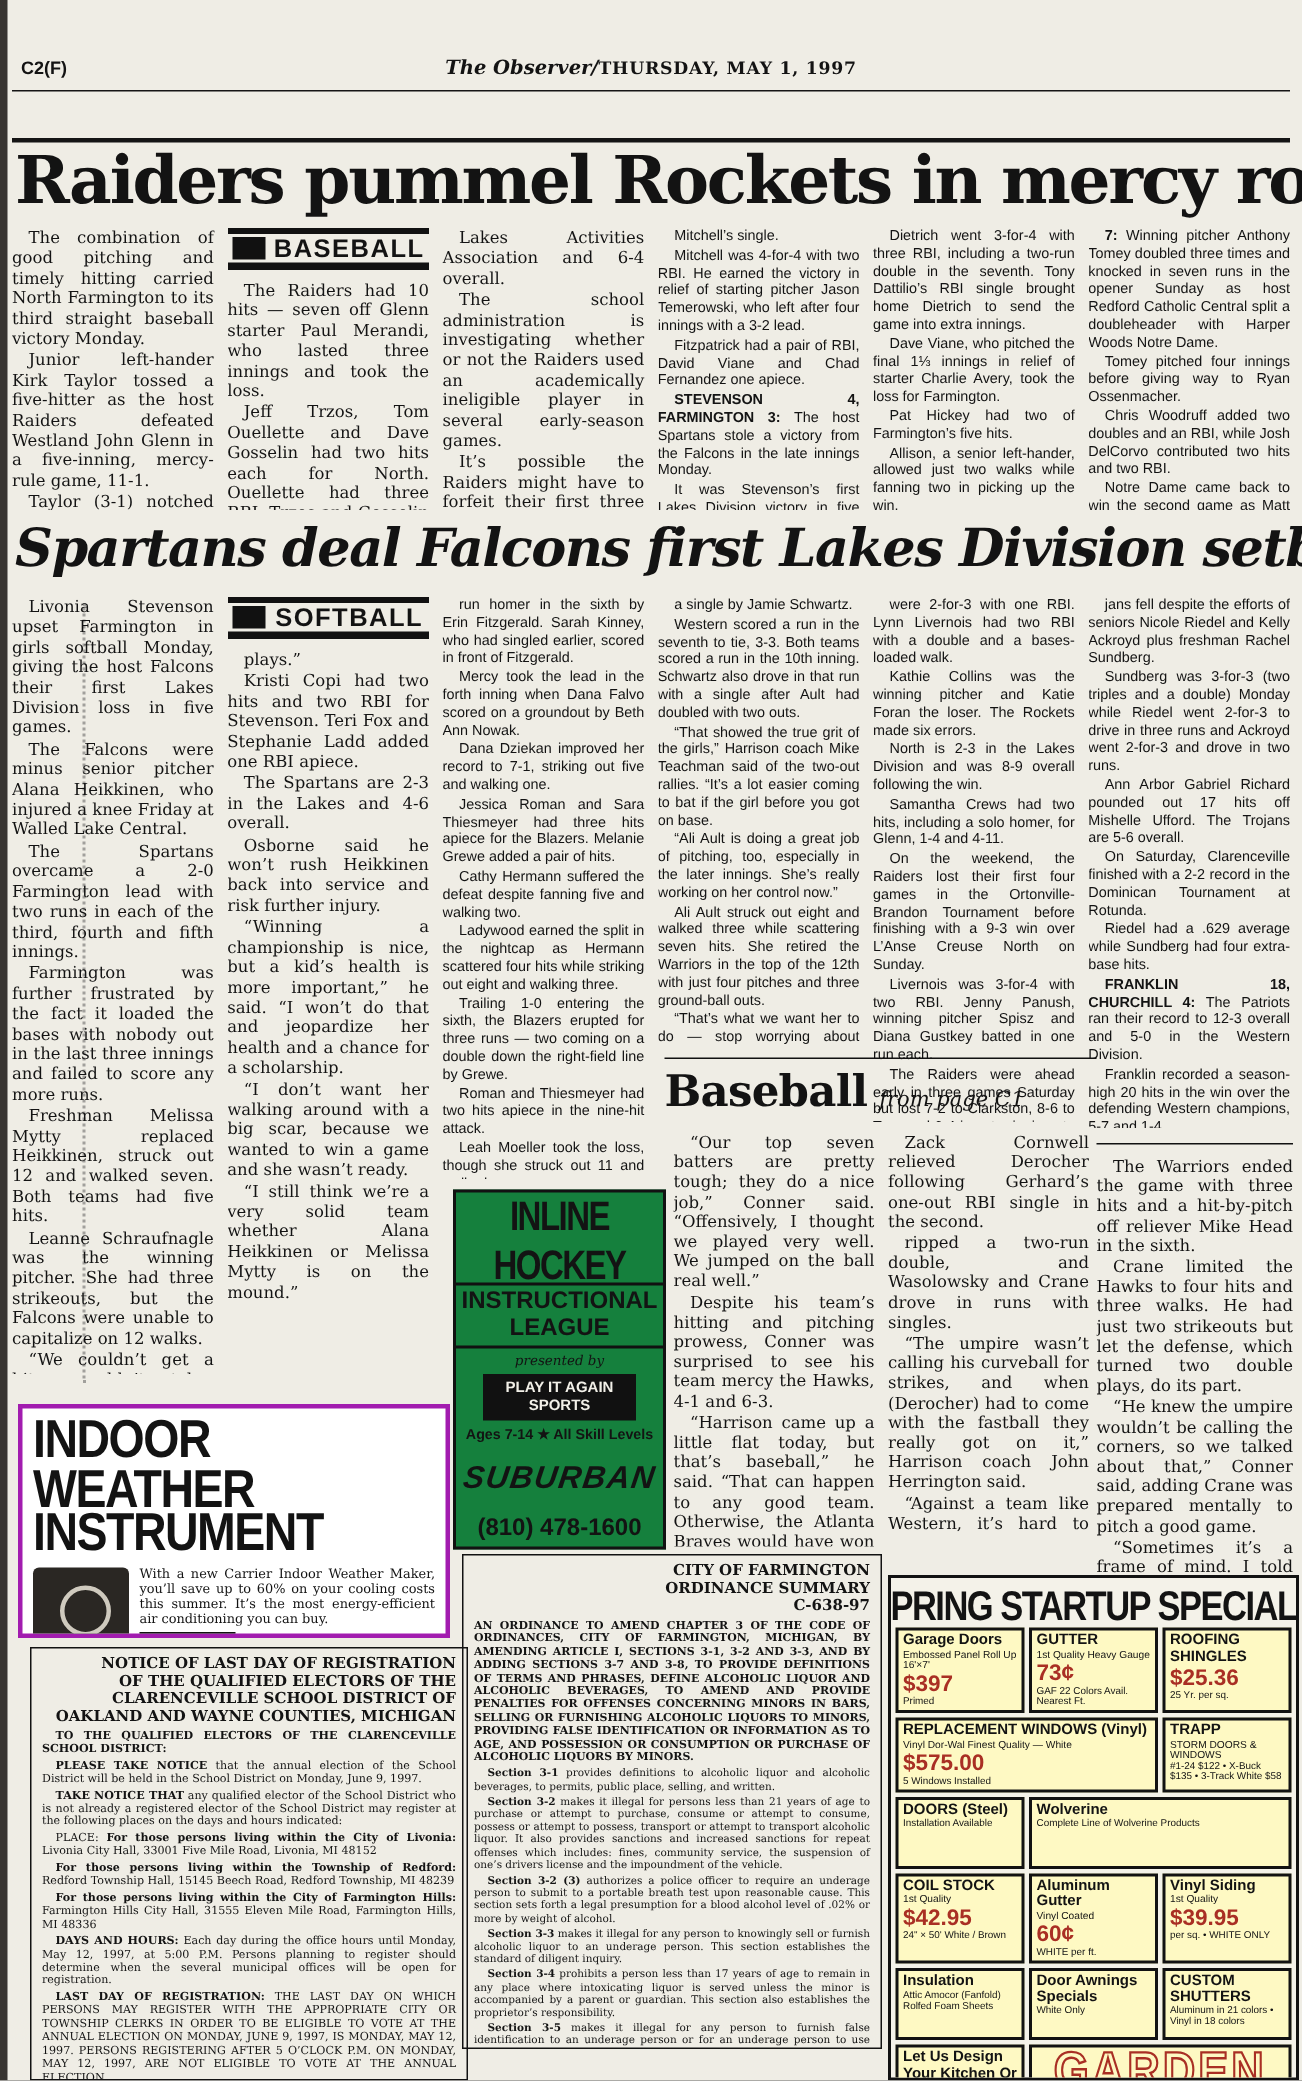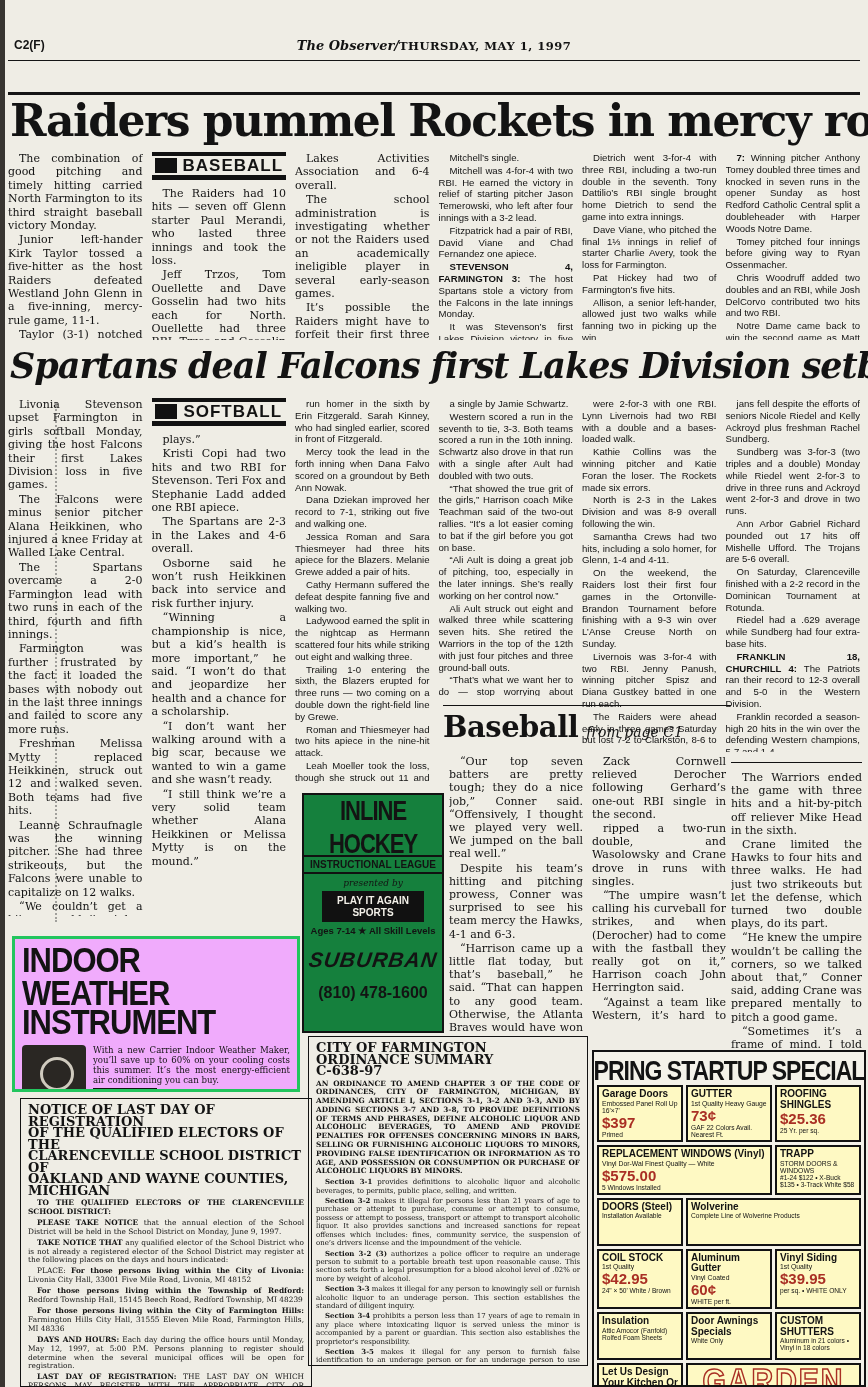--- a/index.html
+++ b/index.html
@@ -27,44 +27,44 @@
              gap:6px;padding:2px 3px;margin-bottom:7px;font-family:"Liberation Sans",sans-serif;}
   .label-sq{width:22px;height:15px;background:#111;flex:none;}
   .label-text{flex:1;text-align:center;font-weight:bold;font-size:17px;letter-spacing:1px;}
   
   .jumphead{border-top:1px solid #111;padding-top:4px;display:flex;align-items:baseline;gap:8px;}
   .jumphead .big{font-weight:bold;font-size:29px;letter-spacing:-.5px;}
   .jumphead .from{font-style:italic;font-size:14px;}
   .jumpcol{overflow:hidden;text-align:justify;font-size:11px;line-height:13.2px;}
   .topline{border-top:1.5px solid #111;padding-top:8px;}
   
-  .boxed{border:3px solid #22c55e;background:#f0abfc;box-sizing:border-box;overflow:hidden;}
+  .boxed{border:3px solid #a21caf;background:#ffffff;box-sizing:border-box;overflow:hidden;}
   .indoor-title{font-family:"Liberation Sans",sans-serif;font-weight:bold;font-size:31px;line-height:.92;
                 letter-spacing:-1px;transform:scaleY(1.15);transform-origin:top left;}
   .indoor-body{font-size:8.6px;line-height:10.2px;text-align:justify;}
   .thermo{width:64px;height:58px;background:#2a2723;border-radius:4px;position:relative;flex:none;}
   .thermo::after{content:"";position:absolute;left:18px;top:12px;width:28px;height:28px;border-radius:50%;
                  border:3px solid #cfcabe;}
   .trulogo{border:2px solid #111;font-family:"Liberation Sans",sans-serif;font-weight:bold;font-size:10px;
            padding:1px 4px;display:inline-block;}
   .inline-big{font-family:"Liberation Sans",sans-serif;font-weight:bold;font-size:22px;letter-spacing:-1px;
               transform:scaleY(1.25);transform-origin:top center;text-align:center;}
-  .inline-sub{font-family:"Liberation Sans",sans-serif;font-weight:bold;font-size:10px;text-align:center;
+  .inline-sub{font-family:"Liberation Sans",sans-serif;font-weight:bold;font-size:16px;text-align:center;
               border-top:2px solid #111;border-bottom:2px solid #111;padding:2px 0;}
   .piaslogo{background:#111;color:#f2f0e8;font-family:"Liberation Sans",sans-serif;font-weight:bold;
             font-size:10px;text-align:center;padding:4px 6px;line-height:1.15;}
   .suburban{font-family:"Liberation Sans",sans-serif;font-weight:bold;font-style:italic;font-size:21px;
             transform:skewX(-8deg);text-align:center;letter-spacing:1px;}
   .inline-phone{font-family:"Liberation Sans",sans-serif;font-weight:bold;font-size:16px;text-align:center;}
   .agesline{font-family:"Liberation Sans",sans-serif;font-size:9.5px;font-weight:bold;text-align:center;}
   .presented{font-style:italic;font-size:9px;text-align:center;}
   
   .legal{font-size:7.4px;line-height:8.9px;text-align:justify;}
   .legal .para{margin-bottom:2px;text-indent:9px;}
-  .legal-title{font-weight:bold;font-size:13px;line-height:11.5px;text-align:left;white-space:pre-line;}
+  .legal-title{font-weight:bold;font-size:10px;line-height:11.5px;text-align:right;white-space:pre-line;}
   .caps-para{font-weight:bold;font-size:7.3px;line-height:8.8px;text-align:justify;}
   
   .spring{border:2.5px solid #121212;background:#f4f2e9;box-sizing:border-box;overflow:hidden;}
   .spring-title{font-family:"Liberation Sans",sans-serif;font-weight:bold;font-size:23px;letter-spacing:-1px;
                 text-align:center;transform:scaleY(1.2);transform-origin:top center;white-space:nowrap;}
   .spring-grid{display:grid;grid-template-columns:repeat(3,1fr);gap:3px;padding:3px;}
   .cell{border:2px solid #121212;padding:2px 3px;min-height:40px;overflow:hidden;background:#fef9c3;}
   .cellname{font-family:"Liberation Sans",sans-serif;font-weight:bold;font-size:10px;line-height:1.05;}
   .cellsub{font-family:"Liberation Sans",sans-serif;font-size:6.8px;}
   .cellprice{font-family:"Liberation Sans",sans-serif;font-weight:bold;font-size:15px;color:#a92f24;}

